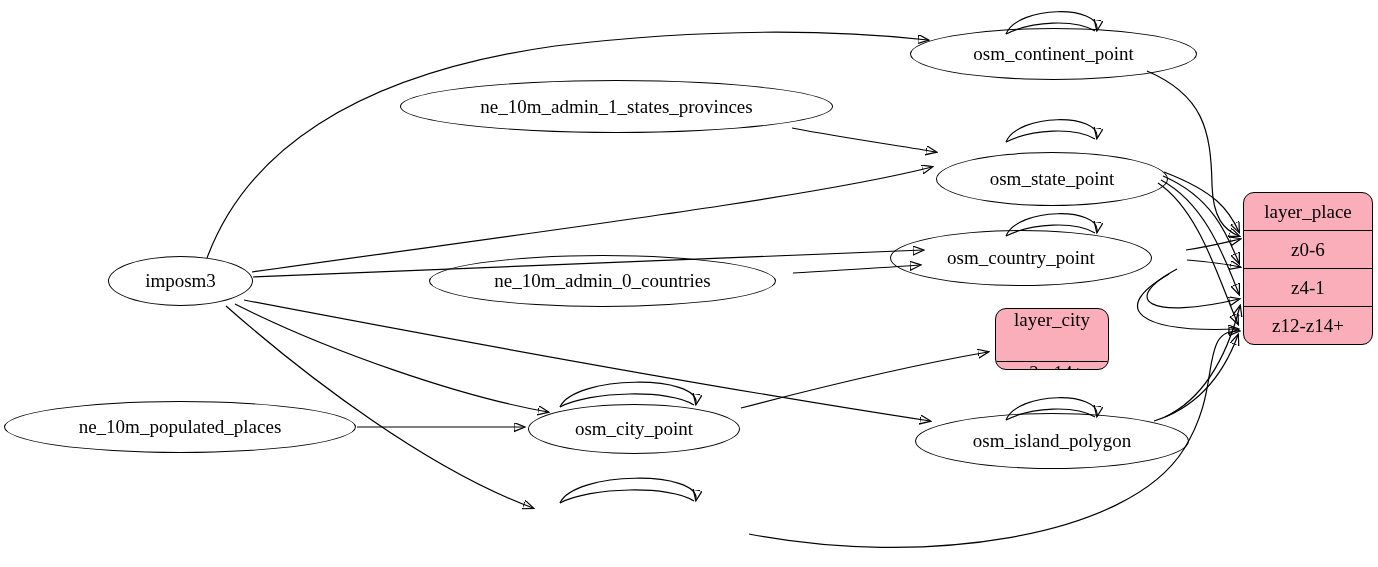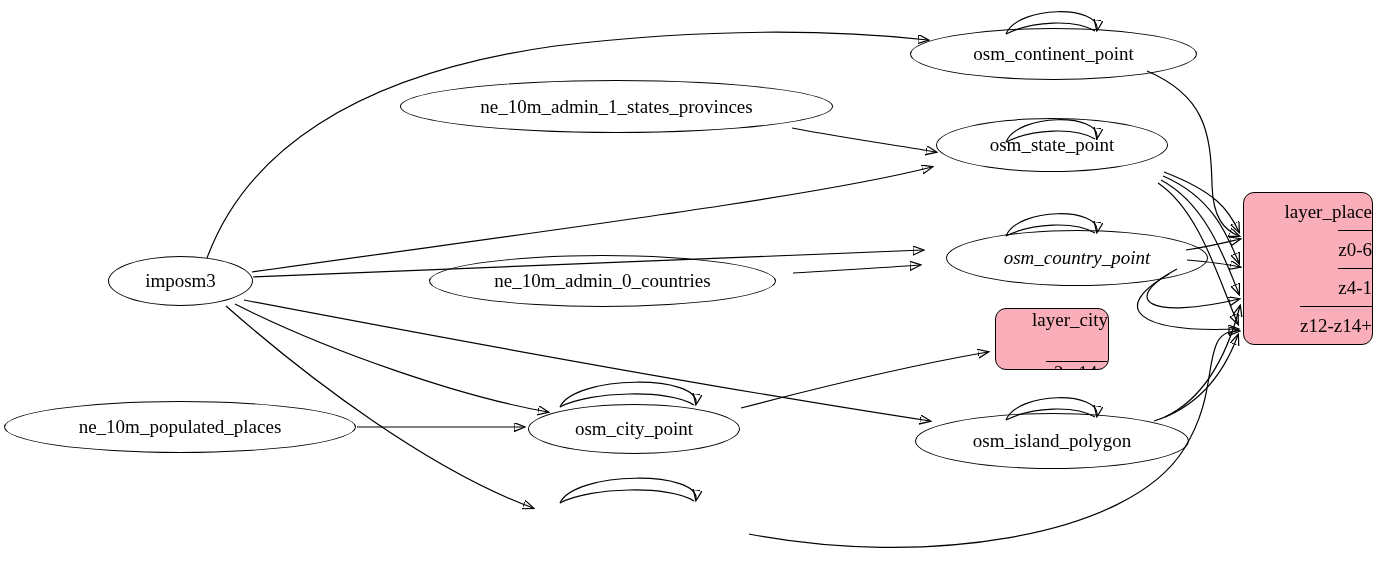--- a/index.html
+++ b/index.html
@@ -25,21 +25,20 @@
   .record{
     position:absolute;
     border:1.6px solid #000;
     border-radius:11px;
     background:#f9aeba;
     box-sizing:border-box;
     display:flex;flex-direction:column;
     text-align:center;
     overflow:hidden;
     z-index:2;
-    align-items:flex-end;
   }
   .record .rtitle{
     flex:1;display:flex;align-items:center;justify-content:center;
   }
   .record .rrow{
     flex:1;display:flex;align-items:center;justify-content:center;
     border-top:1.2px solid #000;
   }
   svg.edges{
     position:absolute;left:0;top:0;
@@ -60,23 +59,23 @@
   <div class="node" style="left:108px;top:256px;width:145px;height:50px;">imposm3</div>
 
   <div class="node" style="left:400px;top:80px;width:433px;height:53px;">ne_10m_admin_1_states_provinces</div>
 
   <div class="node" style="left:429px;top:255px;width:347px;height:52px;">ne_10m_admin_0_countries</div>
 
   <div class="node" style="left:4px;top:401px;width:352px;height:52px;">ne_10m_populated_places</div>
 
   <div class="node" style="left:910px;top:28px;width:287px;height:52px;">osm_continent_point</div>
 
-  <div class="node" style="left:936px;top:118px;width:232px;height:54px;">osm_state_point</div>
+  <div class="node" style="left:936px;top:152px;width:232px;height:54px;">osm_state_point</div>
 
-  <div class="node" style="left:946px;top:230px;width:262px;height:56px;font-style:italic;">osm_country_point</div>
+  <div class="node" style="left:890px;top:230px;width:262px;height:56px;">osm_country_point</div>
 
   <div class="node" style="left:528px;top:404px;width:212px;height:50px;">osm_city_point</div>
 
   <div class="node" style="left:915px;top:413px;width:274px;height:56px;">osm_island_polygon</div>
 
 
   <div class="record" style="left:995px;top:308px;width:114px;height:62px;gap:30px;">
     <div class="rtitle">layer_city</div>
     <div class="rrow">z2-z14+</div>
   </div>

